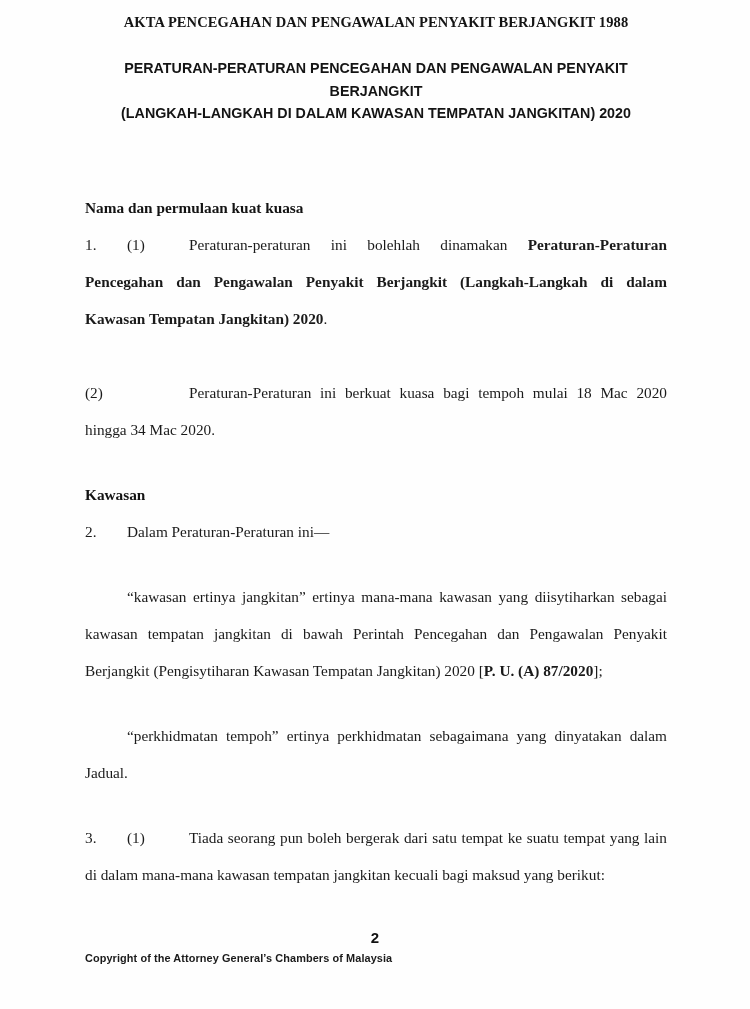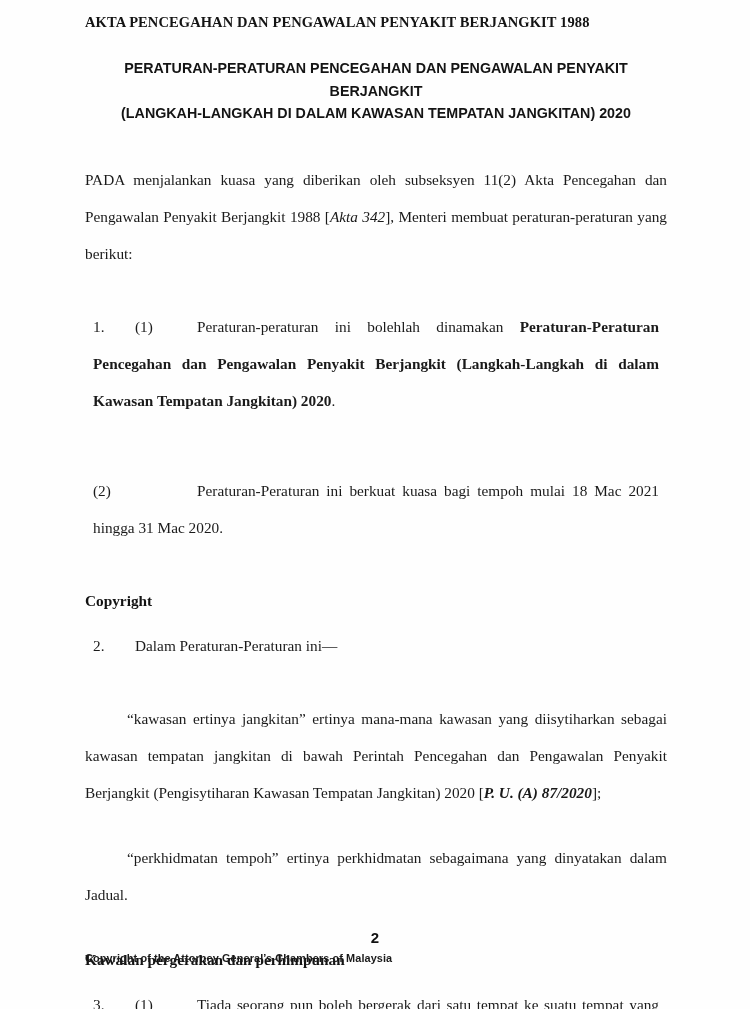--- a/index.html
+++ b/index.html
@@ -24,21 +24,21 @@
     left: 85px;
     top: 0;
     width: 582px;
   }
 
   
   .title-block {
     padding-top: 12px;
   }
   .doc-title-1 {
-    text-align: left;
+    text-align: center;
     font-family: "Liberation Serif", "DejaVu Serif", serif;
     font-size: 14.5px;
     font-weight: 700;
     letter-spacing: 0.1px;
     line-height: 1.45;
     margin: 0;
     color: #141414;
   }
   .doc-title-2 {
     text-align: center;
@@ -82,40 +82,40 @@
     text-align: left;
     color: #131313;
   }
 
   
   .clause {
     font-size: 15.3px;
     line-height: 37px;
     text-align: justify;
     text-justify: inter-word;
-    margin: 8px;
+    margin: 0;
     color: #1a1a1a;
   }
   .clause .num {
     display: inline-block;
     width: 42px;
   }
   .clause .subnum {
     display: inline-block;
     width: 62px;
   }
   .clause .subnum-only {
     display: inline-block;
     width: 104px;
     text-indent: 0;
   }
 
   b, strong { font-weight: 700; }
   i, em { font-style: italic; }
-  .bi { font-weight: 700; font-style: italic; }
+  .bi { font-weight: 700; }
 
   
   .footer {
     position: absolute;
     left: 0;
     bottom: 0;
     width: 750px;
     height: 80px;
   }
   .page-number {
@@ -153,48 +153,47 @@
       <div class="doc-title-1">AKTA PENCEGAHAN DAN PENGAWALAN PENYAKIT BERJANGKIT 1988</div>
 
       <div class="doc-title-2">
         <span class="line">PERATURAN-PERATURAN PENCEGAHAN DAN PENGAWALAN PENYAKIT BERJANGKIT</span>
         <span class="line">(LANGKAH-LANGKAH DI DALAM KAWASAN TEMPATAN JANGKITAN) 2020</span>
       </div>
     </div>
 
     <div class="spacer-lg"></div>
 
-    <p class="para last-line-left"><span>PADA menjalankan kuasa yang diberikan oleh subseksyen 11(2) Akta Pencegahan dan Pengawalan Penyakit Berjangkit 1988 [</span><i>Akta 342</i><span>], Menteri membuat peraturan-peraturan yang berikut:</span></p>
-
-    <div class="spacer-md"></div>
-
+
+    <div class="spacer-md"></div>
+
+    <div class="heading">Nama dan permulaan kuat kuasa</div>
 
     <p class="clause last-line-left"><span class="num">1.</span><span class="subnum">(1)</span><span>Peraturan-peraturan ini bolehlah dinamakan </span><b>Peraturan-Peraturan Pencegahan dan Pengawalan Penyakit Berjangkit (Langkah-Langkah di dalam Kawasan Tempatan Jangkitan) 2020</b><span>.</span></p>
 
     <div class="spacer-lg"></div>
 
-    <p class="clause last-line-left"><span class="subnum-only">(2)</span><span>Peraturan-Peraturan ini berkuat kuasa bagi tempoh mulai 18 Mac 2021 hingga 31 Mac 2020.</span></p>
-
-    <div class="spacer-md"></div>
-
-    <div class="heading">Copyright</div>
+    <p class="clause last-line-left"><span class="subnum-only">(2)</span><span>Peraturan-Peraturan ini berkuat kuasa bagi tempoh mulai 18 Mac 2020 hingga 34 Mac 2020.</span></p>
+
+    <div class="spacer-md"></div>
+
+    <div class="heading">Kawasan</div>
 
     <p class="clause last-line-left"><span class="num">2.</span><span>Dalam Peraturan-Peraturan ini—</span></p>
 
     <div class="spacer-md"></div>
 
     <p class="para indent-def last-line-left"><span>“kawasan ertinya jangkitan”</span><span> ertinya mana-mana kawasan yang diisytiharkan sebagai kawasan tempatan jangkitan di bawah Perintah Pencegahan dan Pengawalan Penyakit Berjangkit (Pengisytiharan Kawasan Tempatan Jangkitan) 2020 [</span><span class="bi">P. U. (A) 87/2020</span><span>];</span></p>
 
     <div class="spacer-md"></div>
 
     <p class="para indent-def last-line-left"><span>“perkhidmatan tempoh”</span><span> ertinya perkhidmatan sebagaimana yang dinyatakan dalam Jadual.</span></p>
 
     <div class="spacer-md"></div>
 
-    <div class="heading">Kawalan pergerakan dan perhimpunan</div>
 
     <p class="clause last-line-left"><span class="num">3.</span><span class="subnum">(1)</span><span>Tiada seorang pun boleh bergerak dari satu tempat ke suatu tempat yang lain di dalam mana-mana kawasan tempatan jangkitan kecuali bagi maksud yang berikut:</span></p>
 
   </div>
 
   <div class="footer">
     <div class="page-number">2</div>
     <div class="copyright">Copyright of the Attorney General’s Chambers of Malaysia</div>
   </div>
 

